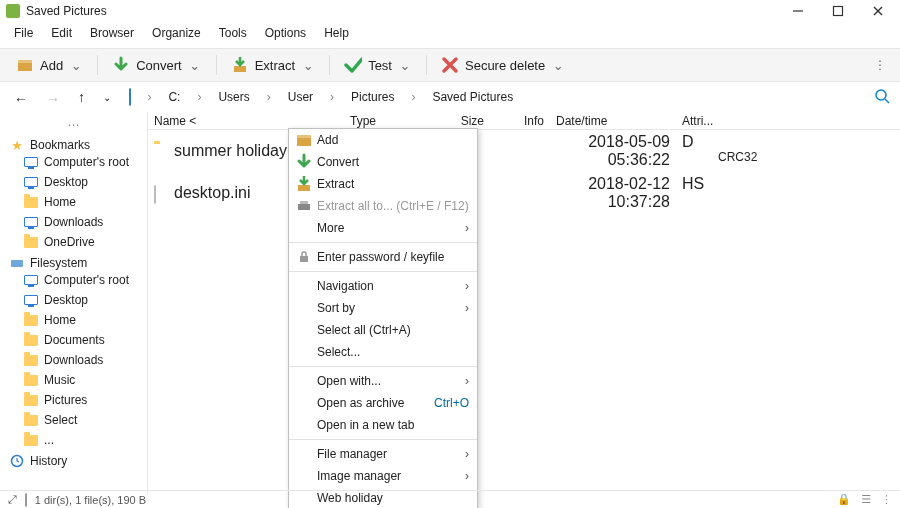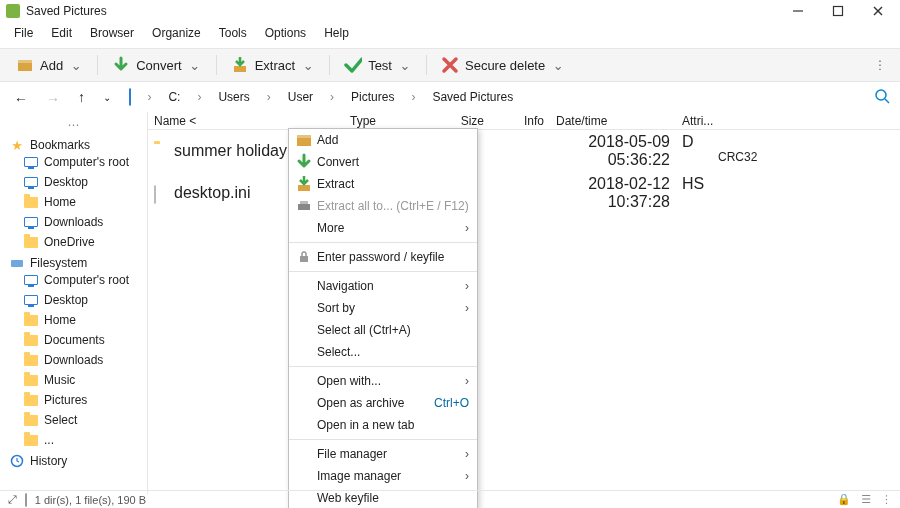--- a/index.html
+++ b/index.html
@@ -445,21 +445,21 @@
       <span class="lbl">File manager</span>
       <span class="sub">›</span>
     </div>
     <div class="ctxrow">
       <span class="cic"></span>
       <span class="lbl">Image manager</span>
       <span class="sub">›</span>
     </div>
     <div class="ctxrow">
       <span class="cic"></span>
-      <span class="lbl">Web keyfile</span>
+      <span class="lbl">Web holiday</span>
     </div>
   </div>
 
 <div class="status">
   <span style="margin-right:8px;">⤢</span>
   <span style="margin-right:8px;"><span class="mon" style="border-color:#999"></span></span>
   <span>1 dir(s), 1 file(s), 190 B</span>
   <div class="right">
     <span>🔒</span>
     <span>☰</span>

